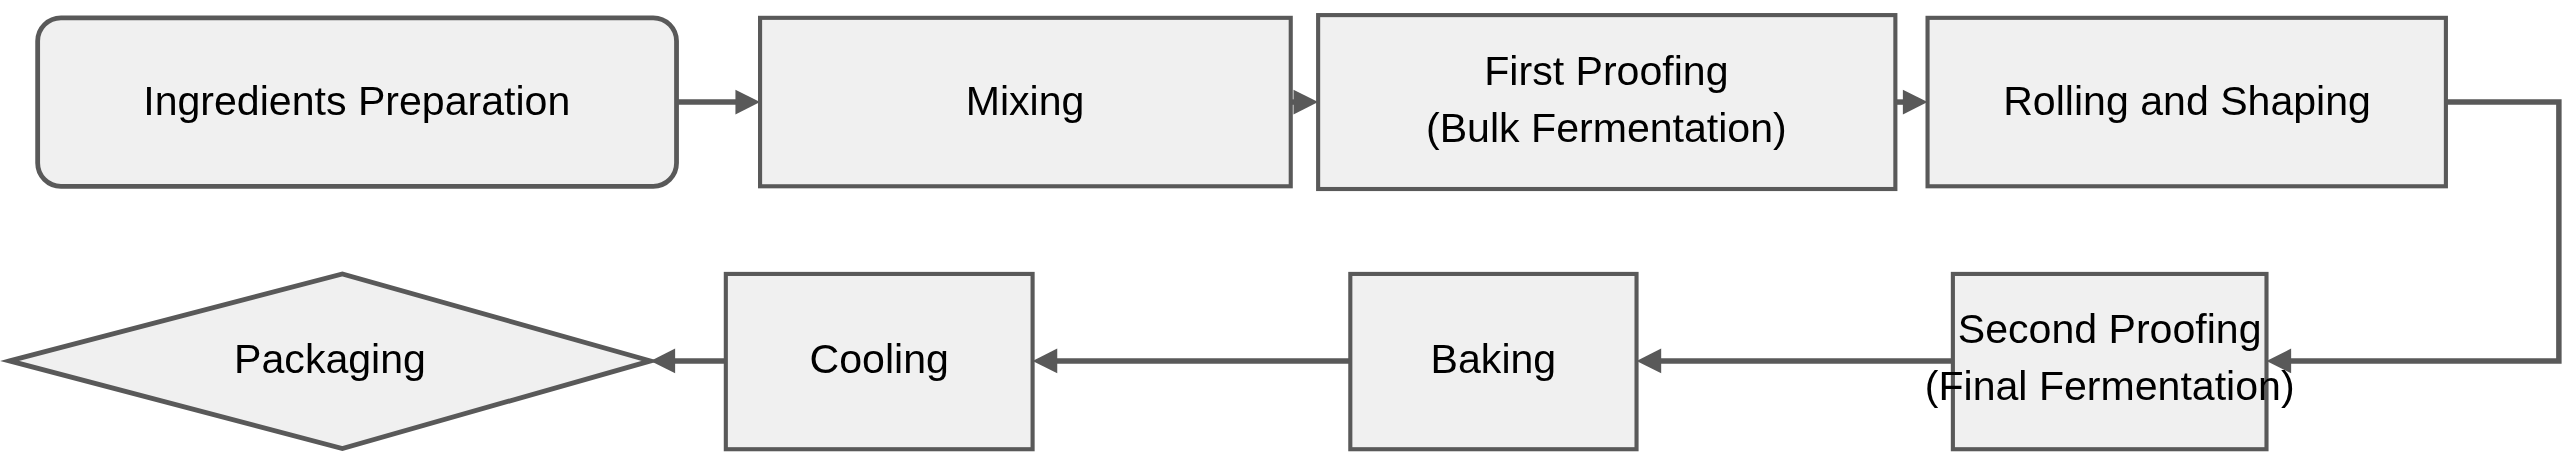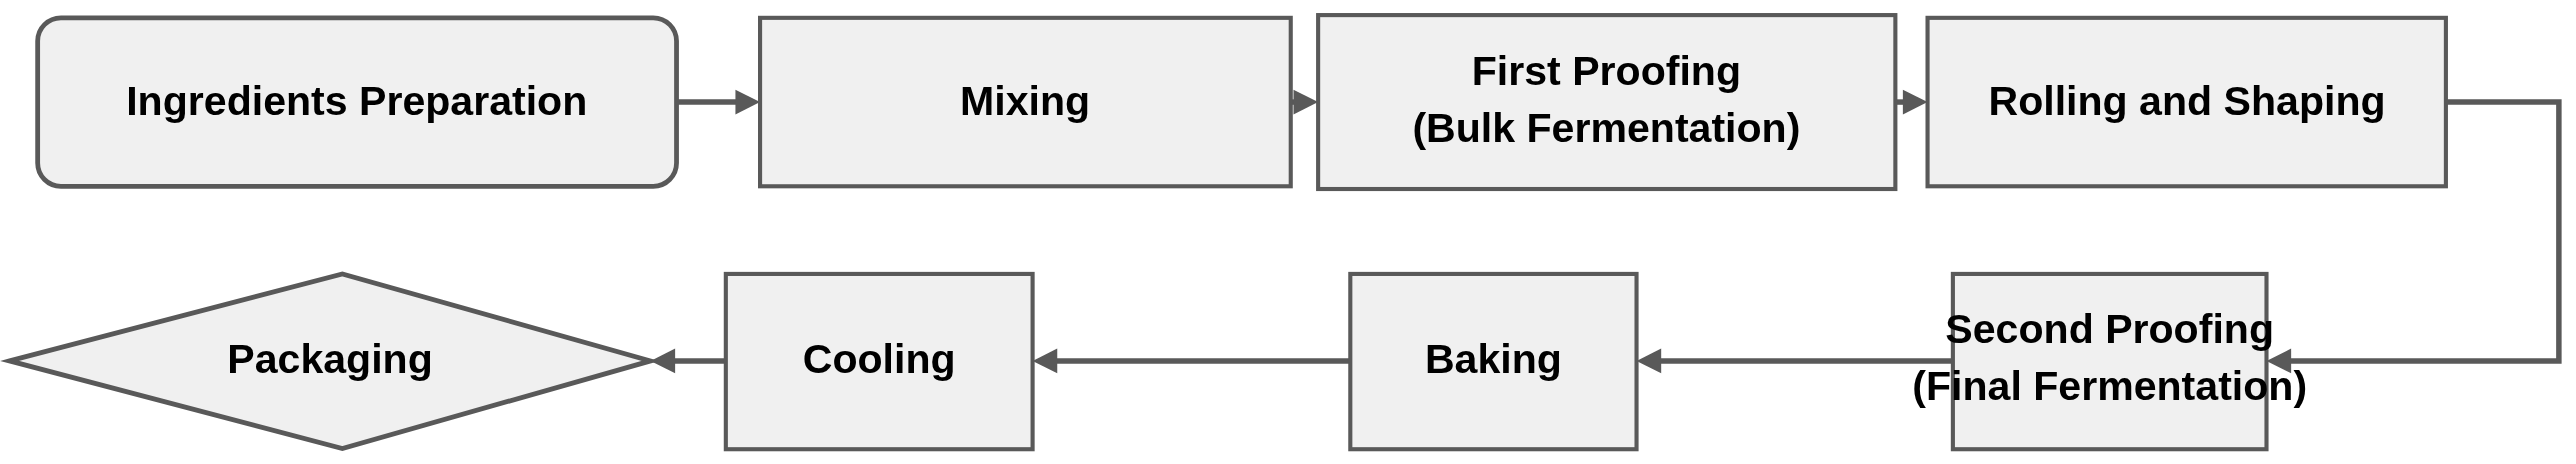--- a/index.html
+++ b/index.html
@@ -10,21 +10,20 @@
   body {
     width: 2576px;
     height: 465px;
     font-family: "Liberation Sans", sans-serif;
     overflow: hidden;
   }
   #flowchart-root {
     position: relative;
     width: 2576px;
     height: 465px;
-    font-weight: bold;
   }
   svg.flow-canvas {
     display: block;
     width: 2576px;
     height: 465px;
   }
   .node-shape {
     fill: #F0F0F0;
     stroke: #595959;
     stroke-width: 6;

